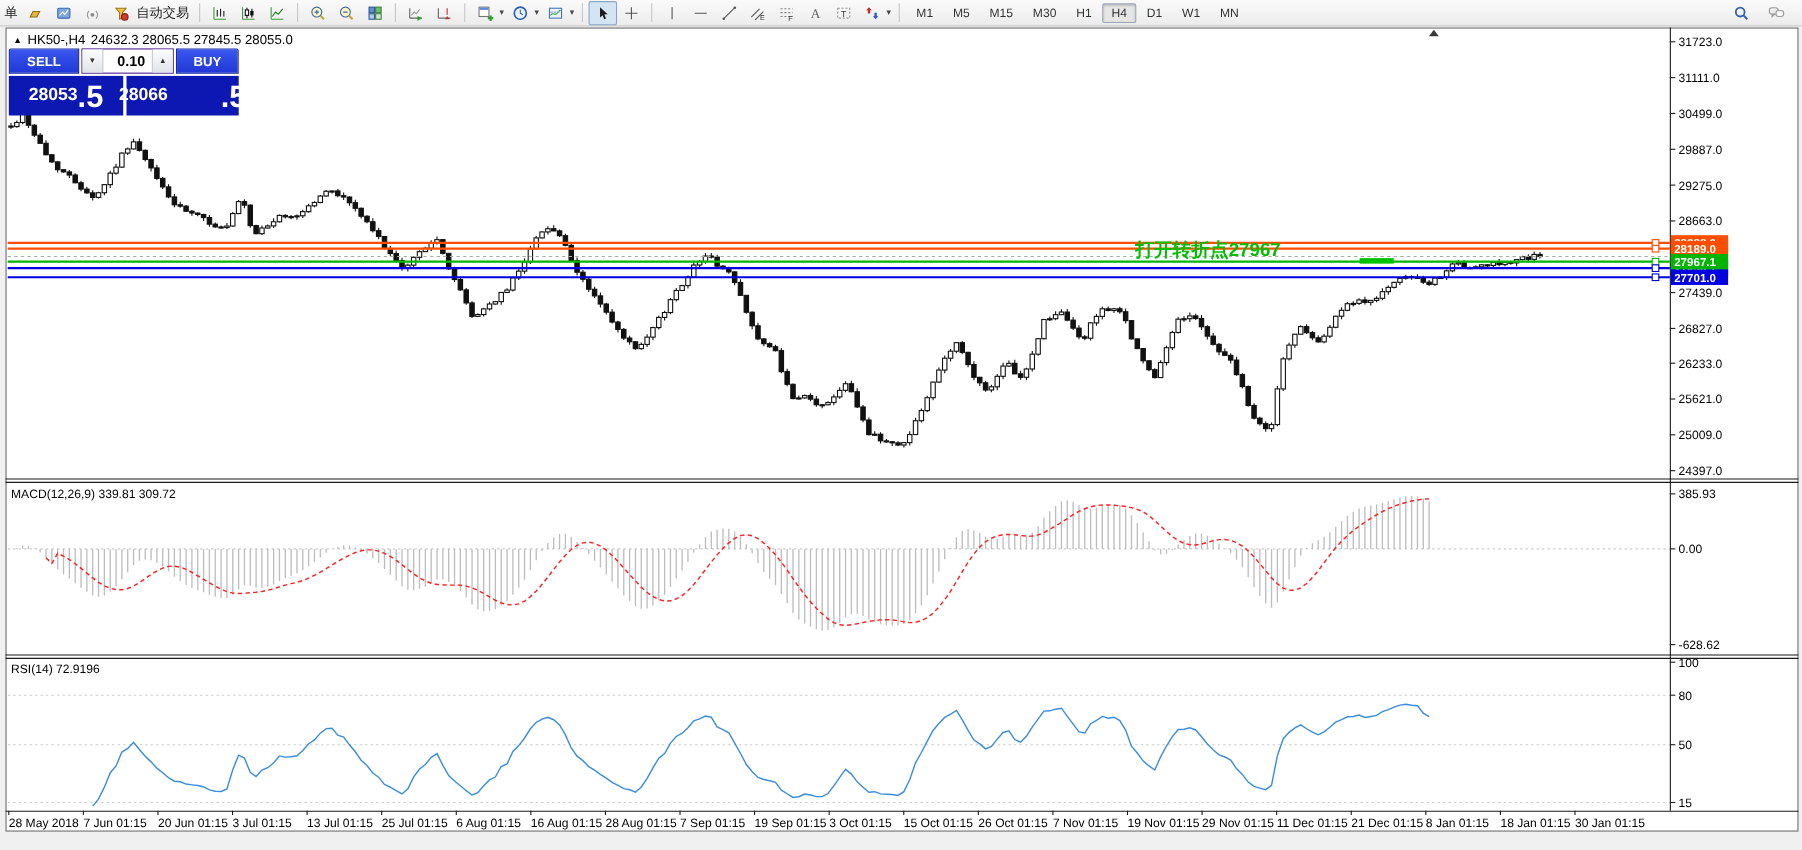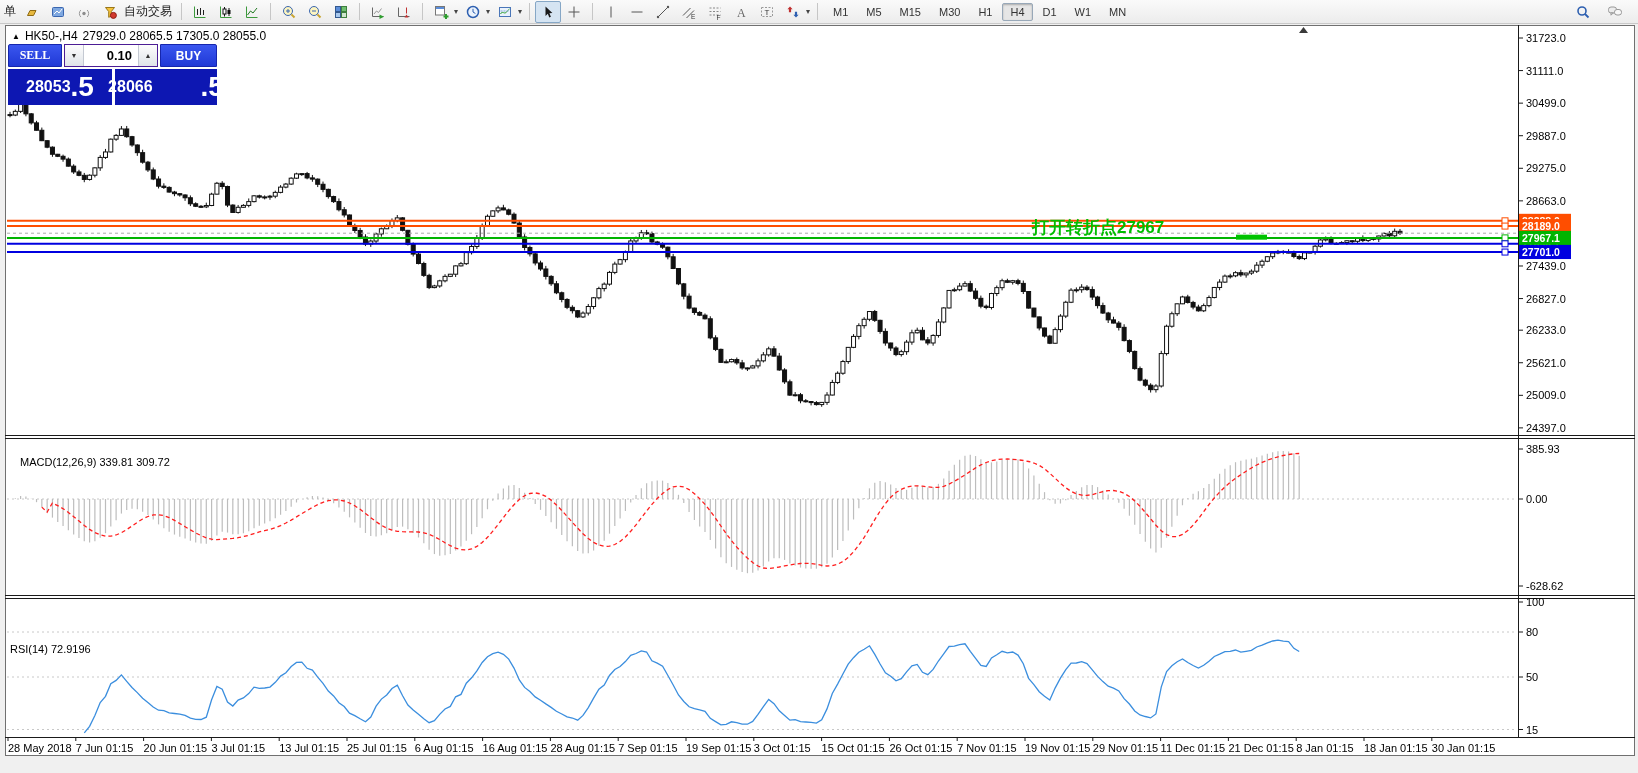--- a/index.html
+++ b/index.html
@@ -22,30 +22,30 @@
   
   .overlay{position:absolute;z-index:20;}
   .chart-title{left:12px;top:29px;font-size:12px;color:#000;display:flex;align-items:center;gap:5px;}
   .chart-title .mark{font-size:8px;color:#000;}
   .ind-header{font-size:11px;color:#000;left:10px;}
   
   .trade-panel{left:8px;top:44px;width:209px;z-index:25;}
   .tp-row{display:flex;gap:2px;}
   .tp-btn{height:23px;background:linear-gradient(#3a57ef,#2038d6);border:1px solid #1626ad;color:#fff;
           font-weight:bold;font-size:12px;display:flex;align-items:center;justify-content:center;box-sizing:border-box;}
-  .tp-sell{width:54px;border-radius:2px 0 0 0;font-family:Liberation Serif, serif;}
+  .tp-sell{width:64px;border-radius:2px 0 0 0;}
   .tp-buy{width:57px;border-radius:0 2px 0 0;}
   .tp-spin{flex:1;display:flex;border:1px solid #4c1d95;background:#fff;box-sizing:border-box;height:23px;}
   .tp-arrow{width:18px;background:linear-gradient(#fdfdfd,#dfe3e8);border:0;font-size:7px;color:#333;
             display:flex;align-items:center;justify-content:center;}
   .tp-arrow.left{border-right:1px solid #c4c9d2;}
   .tp-arrow.right{border-left:1px solid #c4c9d2;}
   .tp-vol{flex:1;font-size:13px;font-weight:bold;color:#000;display:flex;align-items:center;justify-content:flex-end;padding-right:6px;}
   .tp-prices{display:flex;gap:3px;margin-top:2px;}
-  .tp-price{height:36px;background:#0d17b2;color:#fff;display:flex;align-items:center;justify-content:center;
+  .tp-price{height:36px;background:#0d17b2;color:#fff;display:flex;align-items:flex-end;justify-content:center;
             padding-top:0;box-sizing:border-box;}
   .tp-price .small{font-size:16px;font-weight:bold;line-height:36px;}
   .tp-price .big{font-size:28px;font-weight:bold;line-height:34px;}
   .tp-price.sell{width:104px;}
   .tp-price.buy{width:102px;gap:48px;}
   svg.stage{position:absolute;left:0;top:0;z-index:5;}
 </style>
 </head>
 <body>
 
@@ -1164,21 +1164,21 @@
           <path d="M4 8.8 v2.4 l2.4 -2.4z" fill="#ececec" stroke="#999"></path>
           <rect x="7.5" y="5.5" width="7" height="5.5" rx="2.5" fill="#f8f8f8" stroke="#999"></rect>
         </svg>
       </div>
     </div>
   </div>
 
 <div class="overlay chart-title">
   <span class="mark">▲</span>
   <span>HK50-,H4</span>
-  <span>27929.0 28065.5 17305.0 28055.0</span>
+  <span>24632.3 28065.5 27845.5 28055.0</span>
 </div>
 
 <div class="overlay trade-panel">
   <div class="tp-row">
     <div class="tp-btn tp-sell">SELL</div>
     <div class="tp-spin">
       <div class="tp-arrow left">▼</div>
       <div class="tp-vol">0.10</div>
       <div class="tp-arrow right">▲</div>
     </div>
@@ -1189,14 +1189,14 @@
       <span class="small">28053</span>
       <span class="big">.5</span>
     </div>
     <div class="tp-price buy">
       <span class="small">28066</span>
       <span class="big">.5</span>
     </div>
   </div>
 </div>
 
-<div class="overlay ind-header" style="top:456px;margin-left:10px;">MACD(12,26,9) 339.81 309.72</div>
-<div class="overlay ind-header" style="top:603px;margin-top:40px;">RSI(14) 72.9196</div>
+<div class="overlay ind-header" style="top:444px;">MACD(12,26,9) 339.81 309.72</div>
+<div class="overlay ind-header" style="top:603px;">RSI(14) 72.9196</div>
 
 </body></html>

